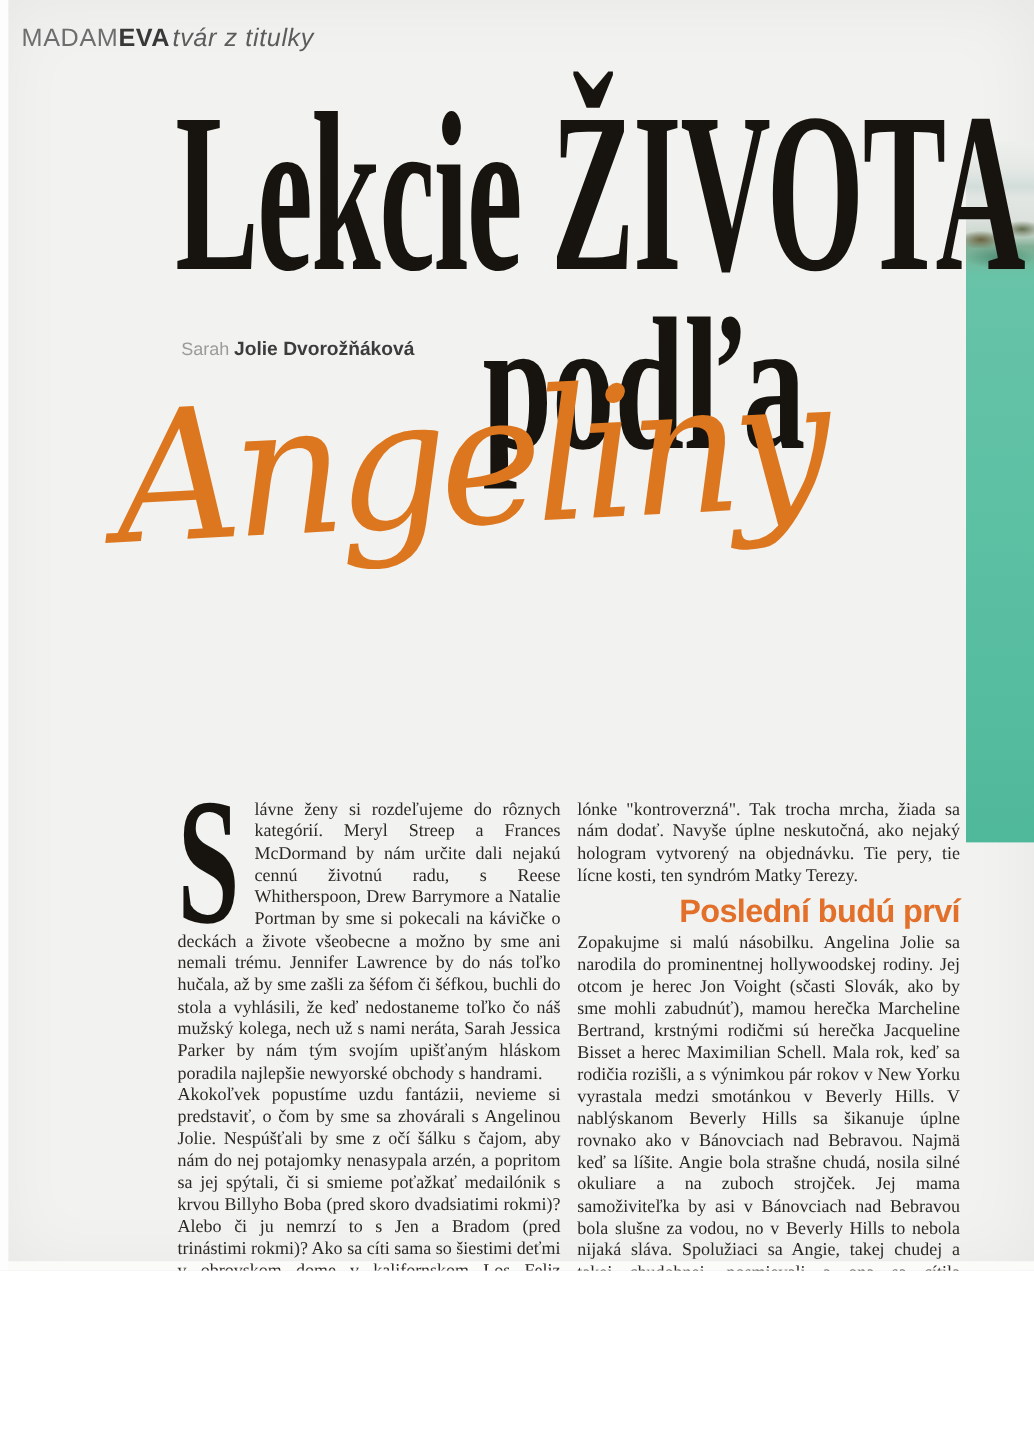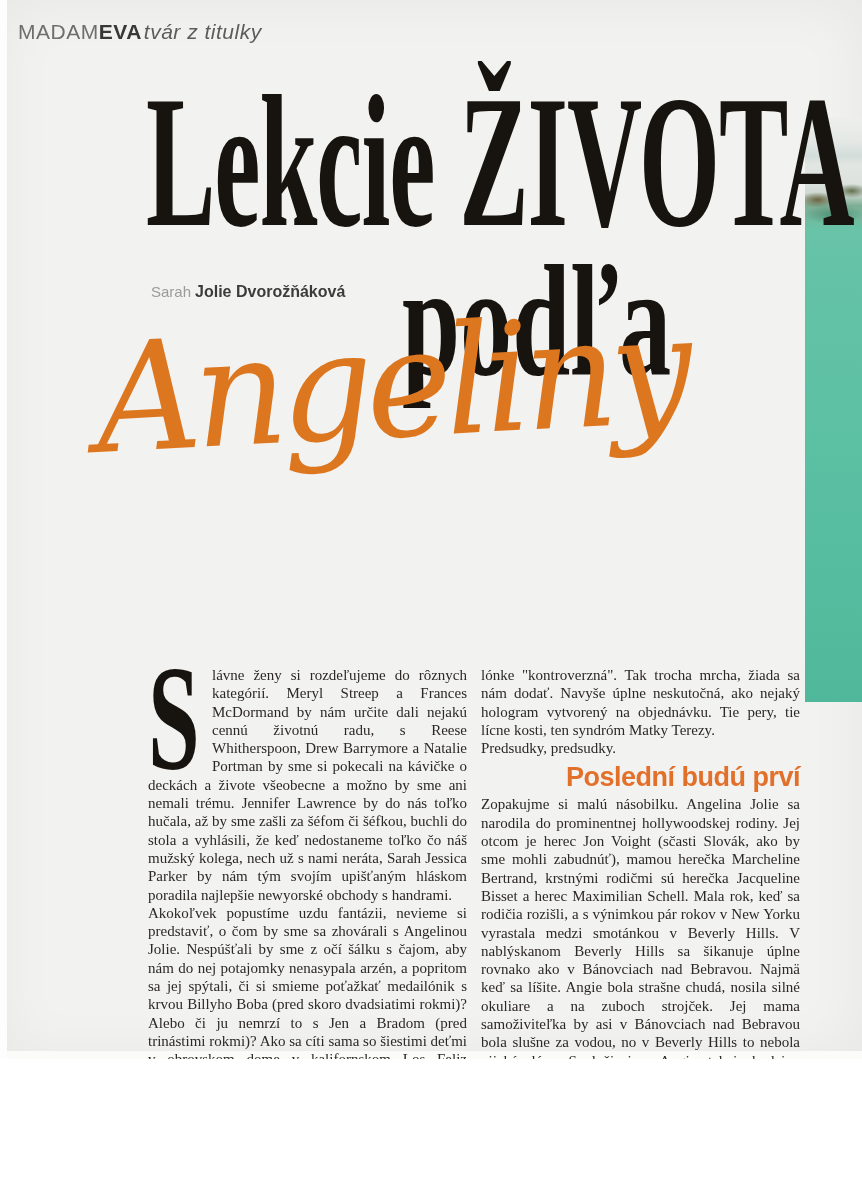--- a/index.html
+++ b/index.html
@@ -112,21 +112,20 @@
   <div class="script-name">Angeliny</div>
 
 
   <div class="columns">
     <div class="col">
       <p><span class="dropcap">S</span><span>lávne ženy si rozdeľujeme do rôznych kategórií. Meryl Streep a Frances McDormand by nám určite dali nejakú cennú životnú radu, s Reese Whitherspoon, Drew Barrymore a Natalie Portman by sme si pokecali na kávičke o deckách a živote všeobecne a možno by sme ani nemali trému. Jennifer Lawrence by do nás toľko hučala, až by sme zašli za šéfom či šéfkou, buchli do stola a vyhlásili, že keď nedostaneme toľko čo náš mužský kolega, nech už s nami neráta, Sarah Jessica Parker by nám tým svojím upišťaným hláskom poradila najlepšie newyorské obchody s handrami.</span></p>
       <p>Akokoľvek popustíme uzdu fantázii, nevieme si predstaviť, o čom by sme sa zhovárali s Angelinou Jolie. Nespúšťali by sme z očí šálku s čajom, aby nám do nej potajomky nenasypala arzén, a popritom sa jej spýtali, či si smieme poťažkať medailónik s krvou Billyho Boba (pred skoro dvadsiatimi rokmi)? Alebo či ju nemrzí to s Jen a Bradom (pred trinástimi rokmi)? Ako sa cíti sama so šiestimi deťmi v obrovskom dome v kalifornskom Los Feliz (teraz)? Angelina bola vždy zaradená v ko-</p>
     </div>
     <div class="col">
       <p>lónke "kontroverzná". Tak trocha mrcha, žiada sa nám dodať. Navyše úplne neskutočná, ako nejaký hologram vytvorený na objednávku. Tie pery, tie lícne kosti, ten syndróm Matky Terezy.</p>
-      <p>Predsudky, predsudky.</p>
       <div class="subhead">Poslední budú prví</div>
       <p>Zopakujme si malú násobilku. Angelina Jolie sa narodila do prominentnej hollywoodskej rodiny. Jej otcom je herec Jon Voight (sčasti Slovák, ako by sme mohli zabudnúť), mamou herečka Marcheline Bertrand, krstnými rodičmi sú herečka Jacqueline Bisset a herec Maximilian Schell. Mala rok, keď sa rodičia rozišli, a s výnimkou pár rokov v New Yorku vyrastala medzi smotánkou v Beverly Hills. V nablýskanom Beverly Hills sa šikanuje úplne rovnako ako v Bánovciach nad Bebravou. Najmä keď sa líšite. Angie bola strašne chudá, nosila silné okuliare a na zuboch strojček. Jej mama samoživiteľka by asi v Bánovciach nad Bebravou bola slušne za vodou, no v Beverly Hills to nebola nijaká sláva. Spolužiaci sa Angie, takej chudej a takej chudobnej, posmievali a ona sa cítila izolovaná,</p>
     </div>
   </div>
 
   <div class="folio">
     <span class="num">22</span><span>MADAM</span><span class="bold">EVA</span>
   </div>
 
   <div class="watermark">www.angelinajoliemagazines.com</div>

